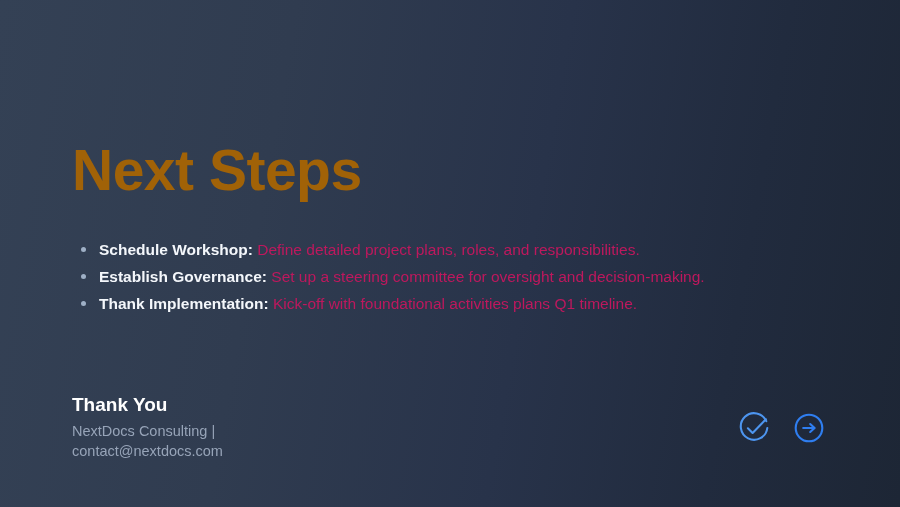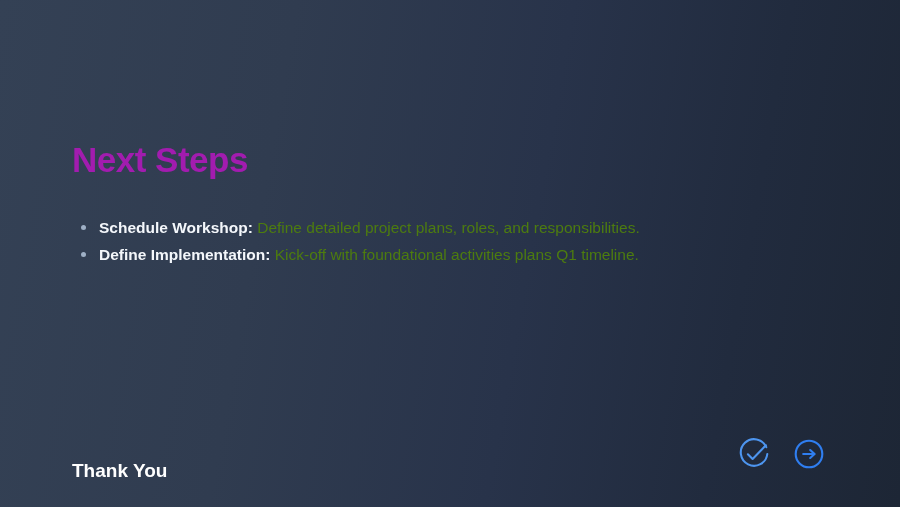--- a/index.html
+++ b/index.html
@@ -22,24 +22,24 @@
     inset:0;
     padding:0 72px;
     display:flex;
     flex-direction:column;
   }
 
   
   .title-block { margin-top:142px; }
 
   .slide-title {
-    font-size:35px;
+    font-size:57px;
     font-weight:bold;
     letter-spacing:-0.5px;
-    color:#a21caf;
+    color:#a16207;
     line-height:1.0;
   }
 
   
   .bullet-list {
     margin-top:37px;
     list-style:none;
   }
 
   .bullet-item {
@@ -62,28 +62,28 @@
     border-radius:50%;
     background:#9fb0c6;
   }
 
   .bullet-label {
     font-weight:bold;
     color:#f4f7fb;
     text-align:right;
   }
 
-  .bullet-text { color:#4d7c0f; }
+  .bullet-text { color:#be185d; }
 
   
   .footer {
     position:absolute;
     left:72px;
     right:72px;
-    bottom:20px;
+    bottom:46px;
     display:flex;
     align-items:flex-end;
     justify-content:space-between;
     margin-top:23px;
   }
 
   .footer-left { }
 
   .footer-title {
     font-size:19px;
@@ -126,32 +126,37 @@
   </div>
 
   <ul class="bullet-list">
 
     <li class="bullet-item">
       <span class="bullet-label">Schedule Workshop:</span>
       <span class="bullet-text">Define detailed project plans, roles, and responsibilities.</span>
     </li>
 
 
+    <li class="bullet-item">
+      <span class="bullet-label">Establish Governance:</span>
+      <span class="bullet-text">Set up a steering committee for oversight and decision-making.</span>
+    </li>
 
     <li class="bullet-item">
-      <span class="bullet-label">Define Implementation:</span>
+      <span class="bullet-label">Thank Implementation:</span>
       <span class="bullet-text">Kick-off with foundational activities plans Q1 timeline.</span>
     </li>
 
   </ul>
 
   <div class="footer">
 
     <div class="footer-left">
       <div class="footer-title">Thank You</div>
+      <div class="footer-sub">NextDocs Consulting | contact@nextdocs.com</div>
     </div>
 
     <div class="footer-icons">
 
       <span class="icon-btn">
         <svg width="38" height="38" viewBox="0 0 38 38" fill="none">
           <path d="M31.3 12.2 A 13.3 13.3 0 1 0 32.3 19" stroke="#4d95ef" stroke-width="2.1" stroke-linecap="round" fill="none"></path>
           <path d="M12.9 19.3 L17.6 23.9 L30.9 10.3" stroke="#4d95ef" stroke-width="2.1" stroke-linecap="round" stroke-linejoin="round" fill="none"></path>
         </svg>
       </span>

